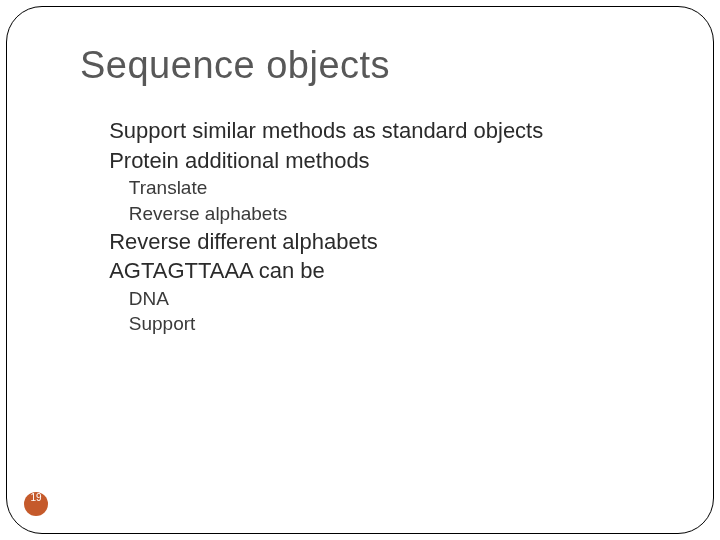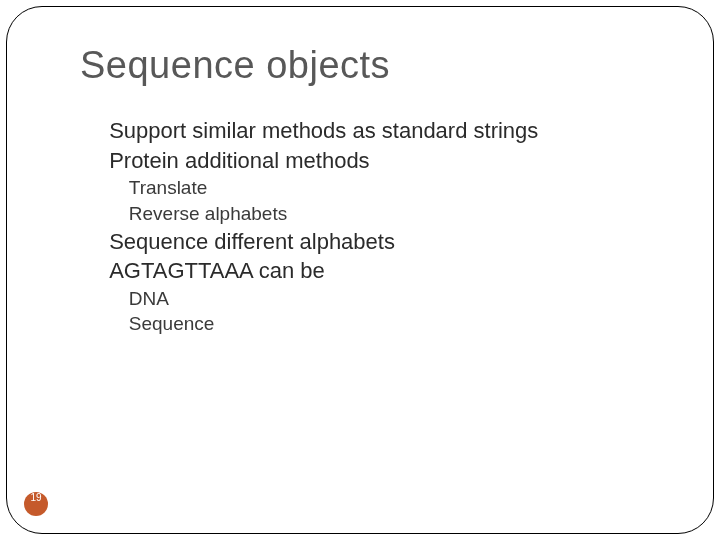--- a/index.html
+++ b/index.html
@@ -80,41 +80,41 @@
 </head>
 <body>
 
 <div class="slide">
   <div class="frame"></div>
 
   <div class="title">Sequence objects</div>
 
   <div class="content">
     <div class="l1">
-      <span class="bul"></span><span>Support similar methods as standard strings</span>
+      <span class="bul"></span><span>Support similar methods as standard objects</span>
     </div>
     <div class="l1">
       <span class="bul"></span><span>Protein additional methods</span>
     </div>
     <div class="l2">
       <span class="bul"></span><span>Translate</span>
     </div>
     <div class="l2">
       <span class="bul"></span><span>Reverse alphabets</span>
     </div>
     <div class="l1">
-      <span class="bul"></span><span>Sequence different alphabets</span>
+      <span class="bul"></span><span>Reverse different alphabets</span>
     </div>
     <div class="l1">
       <span class="bul"></span><span>AGTAGTTAAA can be</span>
     </div>
     <div class="l2">
       <span class="bul"></span><span>DNA</span>
     </div>
     <div class="l2">
-      <span class="bul"></span><span>Sequence</span>
+      <span class="bul"></span><span>Support</span>
     </div>
   </div>
 
   <div class="pagenum">
     <span>19</span>
   </div>
 </div>
 
 </body></html>

